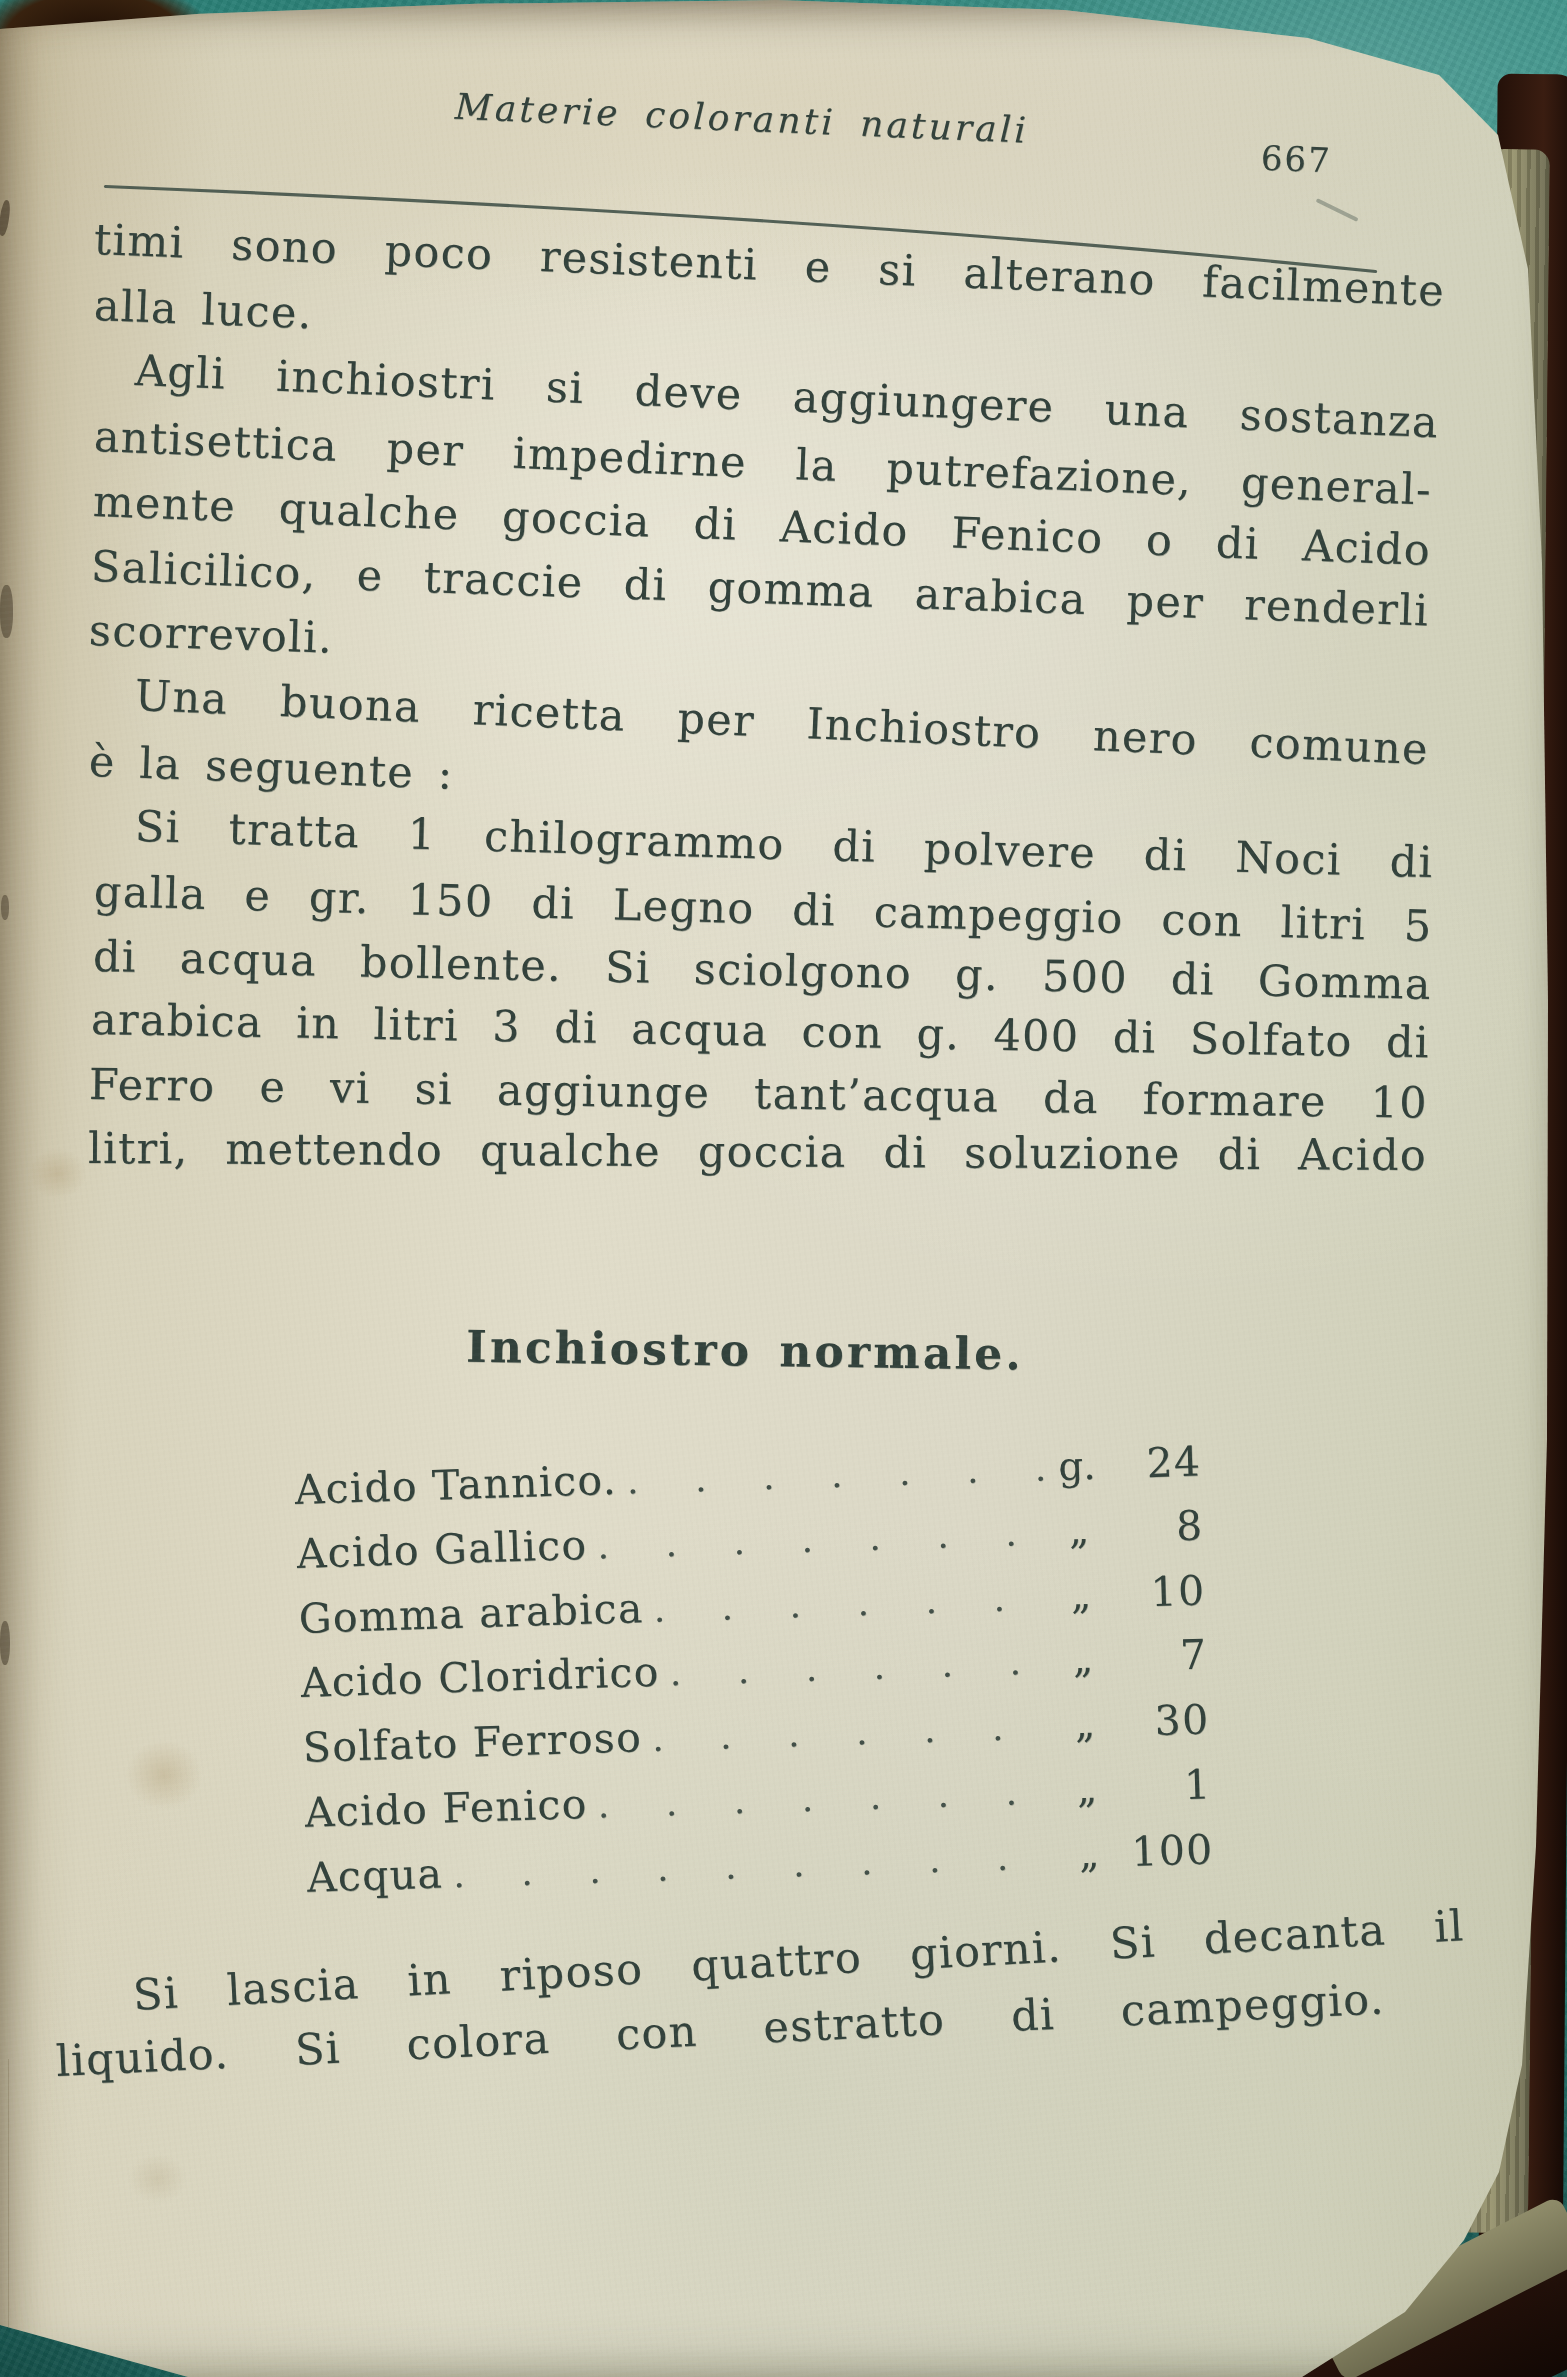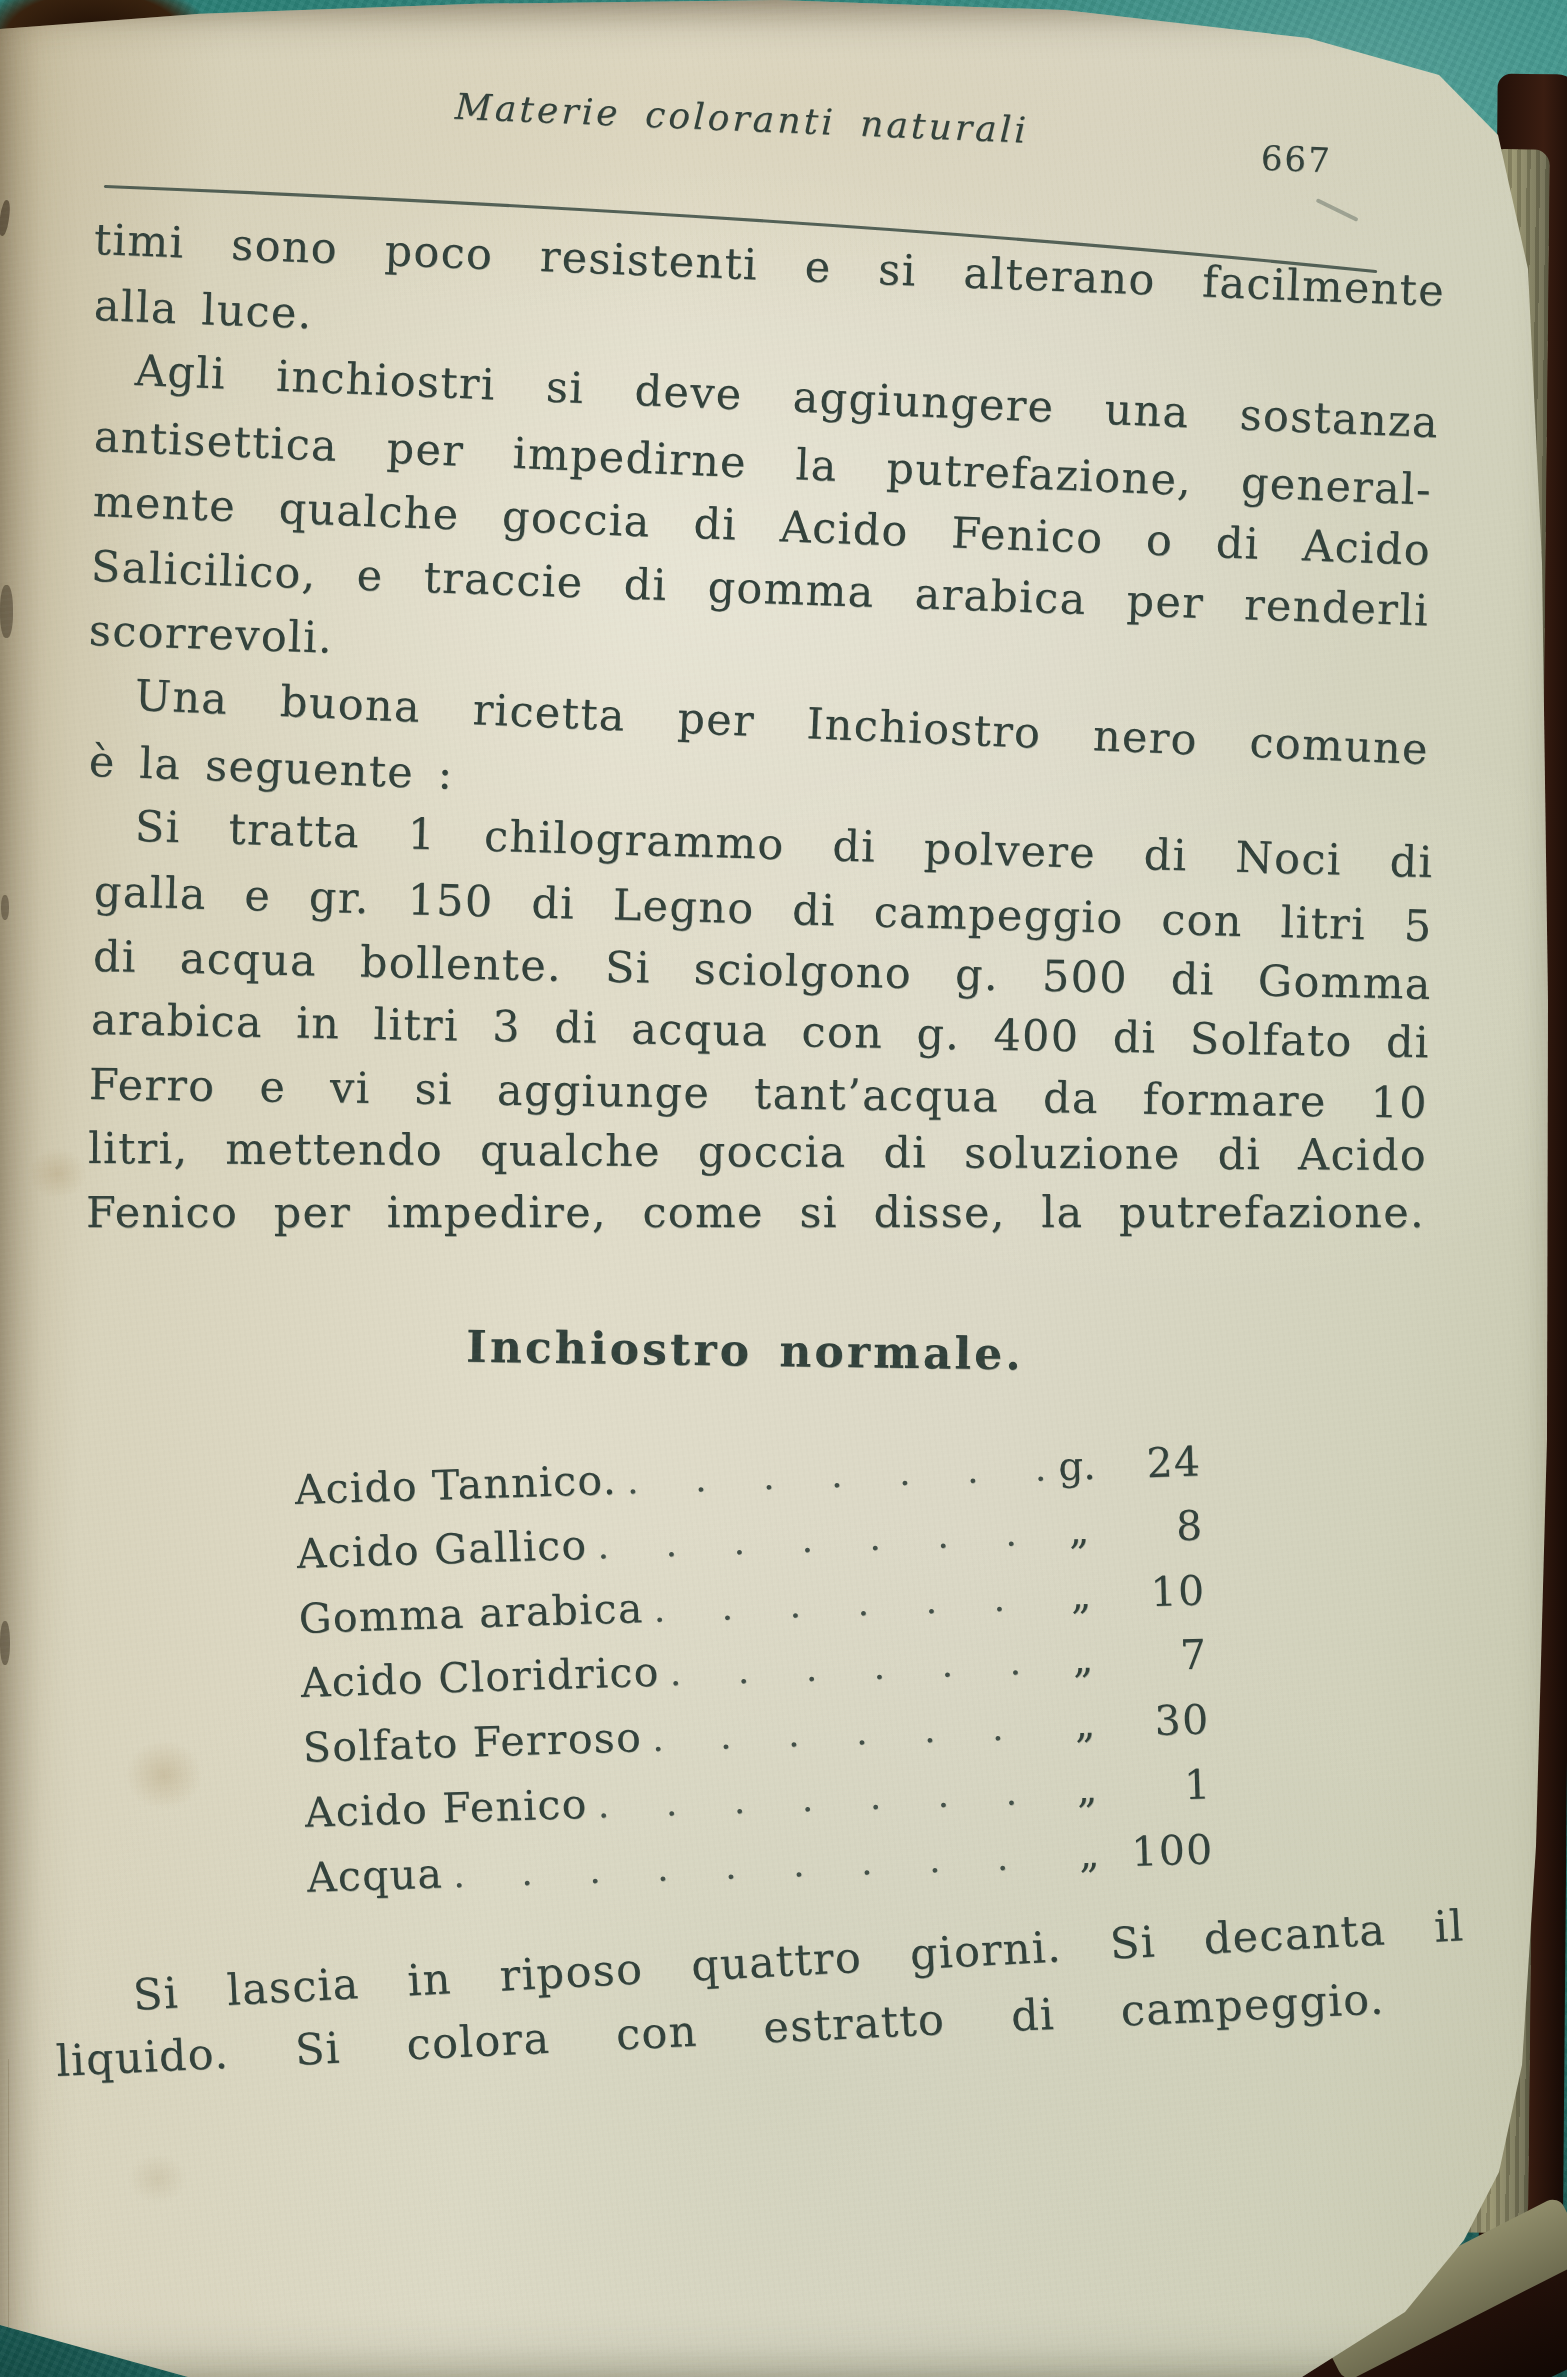--- a/index.html
+++ b/index.html
@@ -105,21 +105,20 @@
 
     <div class="txt jl" style="left:135px;top:670px;width:1295px;transform:rotate(2.4deg);">Una buona ricetta per Inchiostro nero comune</div>
     <div class="txt nl" style="left:89px;top:736px;transform:rotate(2deg);">è la seguente :</div>
 
     <div class="txt jl" style="left:135px;top:801px;width:1299px;transform:rotate(1.6deg);">Si tratta 1 chilogrammo di polvere di Noci di</div>
     <div class="txt jl" style="left:94px;top:866px;width:1339px;transform:rotate(1.5deg);">galla e gr. 150 di Legno di campeggio con litri 5</div>
     <div class="txt jl" style="left:93px;top:931px;width:1339px;transform:rotate(1.2deg);">di acqua bollente. Si sciolgono g. 500 di Gomma</div>
     <div class="txt jl" style="left:91px;top:994px;width:1339px;transform:rotate(1deg);">arabica in litri 3 di acqua con g. 400 di Solfato di</div>
     <div class="txt jl" style="left:89px;top:1059px;width:1339px;transform:rotate(0.8deg);">Ferro e vi si aggiunge tant’acqua da formare 10</div>
     <div class="txt jl" style="left:88px;top:1123px;width:1339px;transform:rotate(0.3deg);">litri, mettendo qualche goccia di soluzione di Acido</div>
-    <div class="txt jl" style="left:86px;top:1187px;width:1339px;transform:rotate(0deg);">Fenico per impedire, come si disse, la putrefazione.</div>
 
     <div class="txt sec-head">Inchiostro normale.</div>
 
     <div class="recipe">
       <div class="r" style="top:0px;">
         <span class="txt-ing ing txt" style="position:static;">Acido Tannico.</span>
         <span class="leader txt" style="position:static;">. . . . . . . . . . . . . .</span>
         <span class="unit txt" style="position:static;">g.</span>
         <span class="amount txt" style="position:static;">24</span>
       </div>

